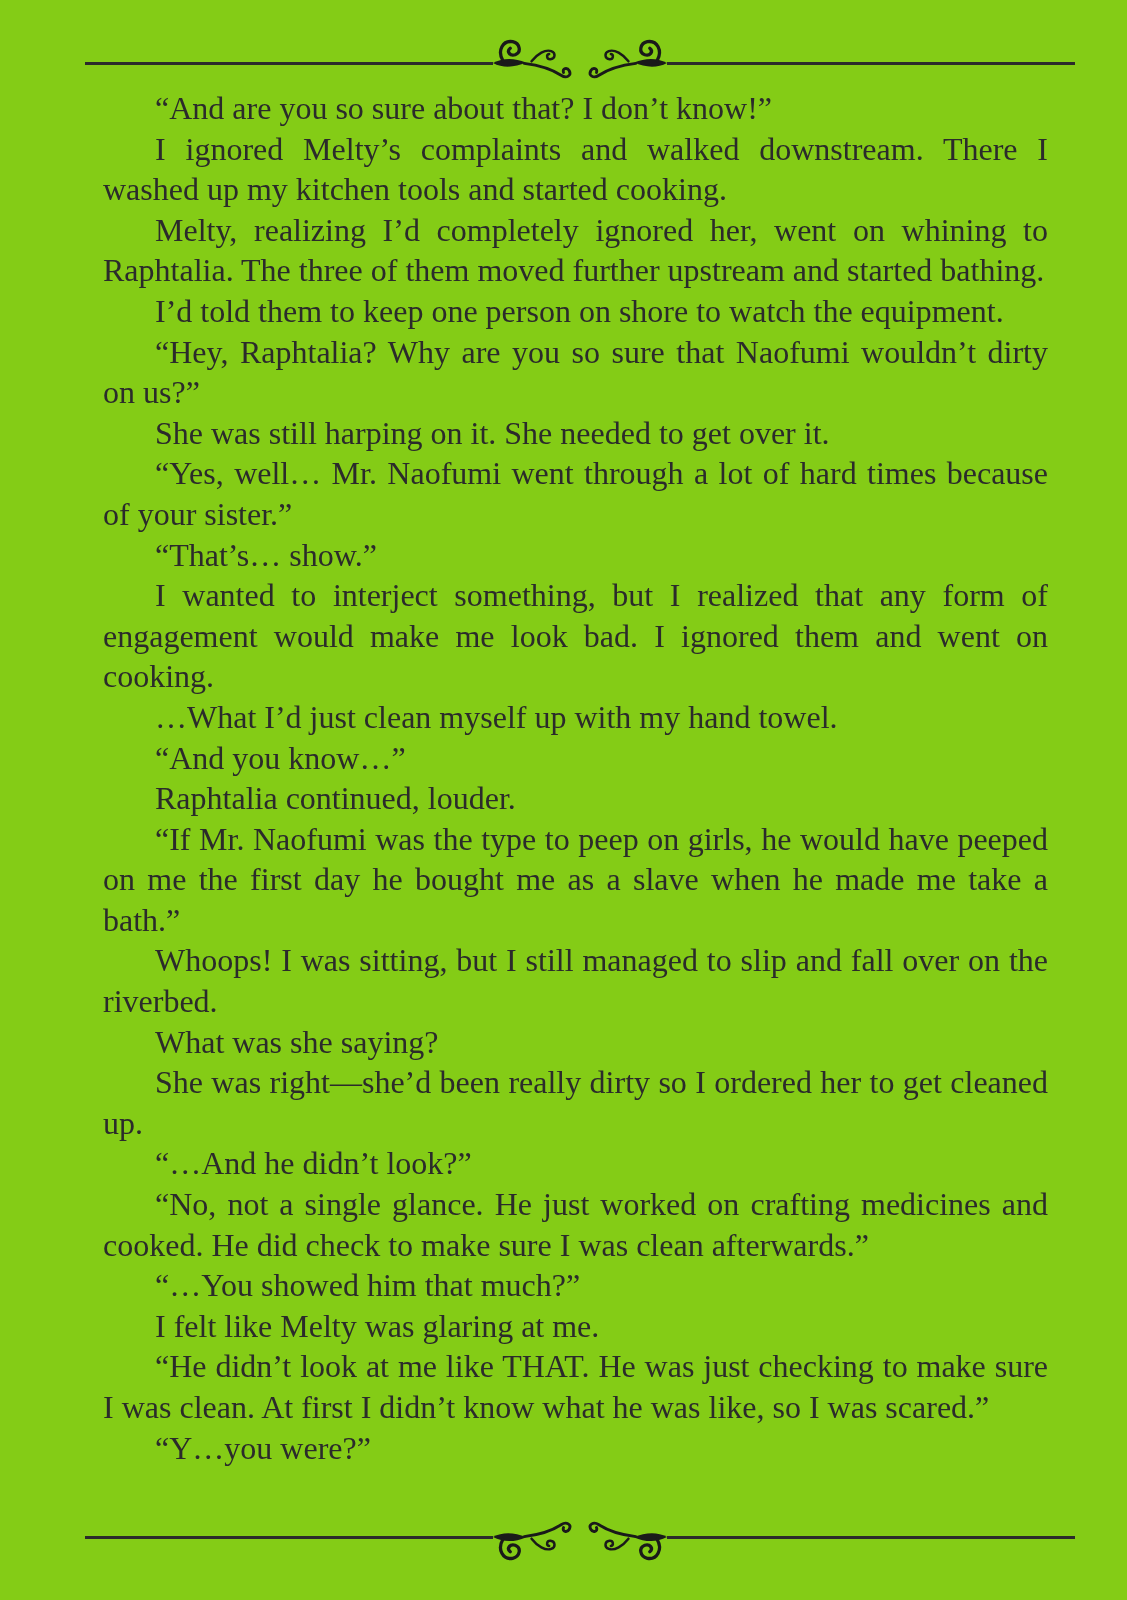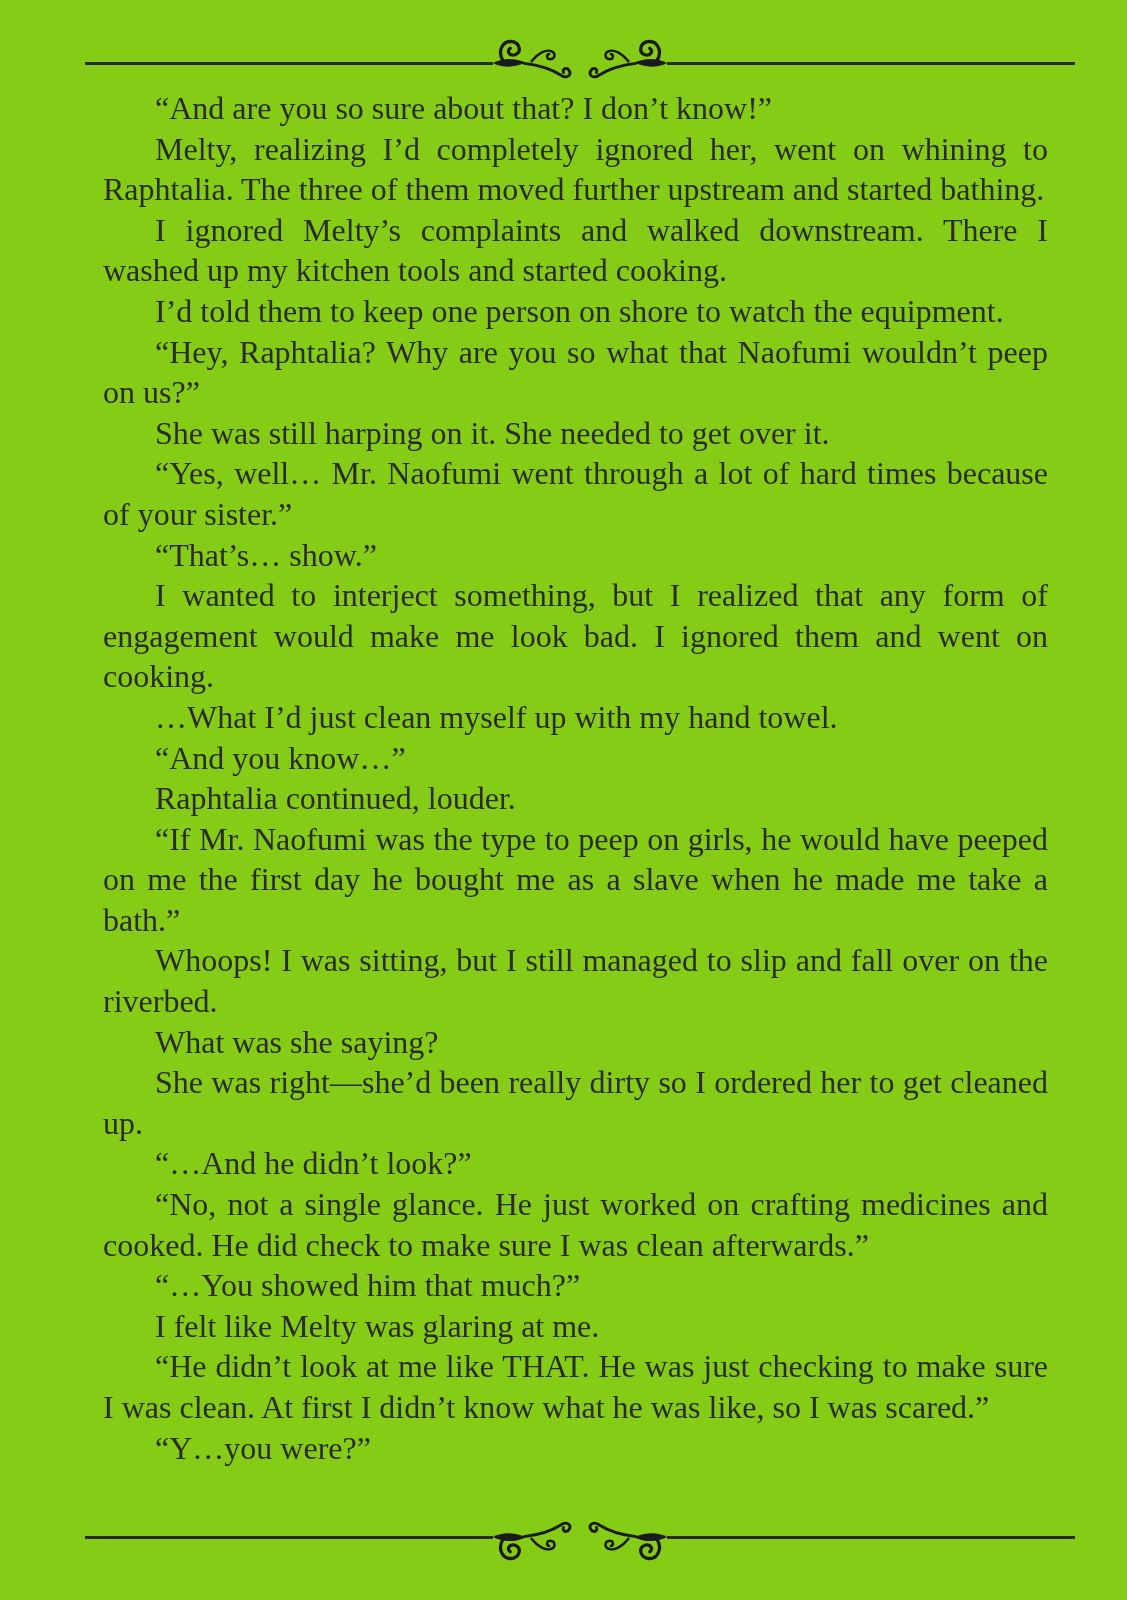--- a/index.html
+++ b/index.html
@@ -93,24 +93,24 @@
       </svg>
     <div class="center-gap"></div>
     <svg class="flourish mirror-x" viewBox="0 0 100 64">
         <use href="#flourish-shape"></use>
       </svg>
     <div class="rule"></div>
   </div>
 
   <div class="text-block">
     <p>“And are you so sure about that? I don’t know!”</p>
+    <p>I ignored Melty’s complaints and walked downstream. There I washed up my kitchen tools and started cooking.</p>
     <p>Melty, realizing I’d completely ignored her, went on whining to Raphtalia. The three of them moved further upstream and started bathing.</p>
-    <p>I ignored Melty’s complaints and walked downstream. There I washed up my kitchen tools and started cooking.</p>
     <p>I’d told them to keep one person on shore to watch the equipment.</p>
-    <p>“Hey, Raphtalia? Why are you so what that Naofumi wouldn’t peep on us?”</p>
+    <p>“Hey, Raphtalia? Why are you so sure that Naofumi wouldn’t dirty on us?”</p>
     <p>She was still harping on it. She needed to get over it.</p>
     <p>“Yes, well… Mr. Naofumi went through a lot of hard times because of your sister.”</p>
     <p>“That’s… show.”</p>
     <p>I wanted to interject something, but I realized that any form of engagement would make me look bad. I ignored them and went on cooking.</p>
     <p>…What I’d just clean myself up with my hand towel.</p>
     <p>“And you know…”</p>
     <p>Raphtalia continued, louder.</p>
     <p>“If Mr. Naofumi was the type to peep on girls, he would have peeped on me the first day he bought me as a slave when he made me take a bath.”</p>
     <p>Whoops! I was sitting, but I still managed to slip and fall over on the riverbed.</p>
     <p>What was she saying?</p>

